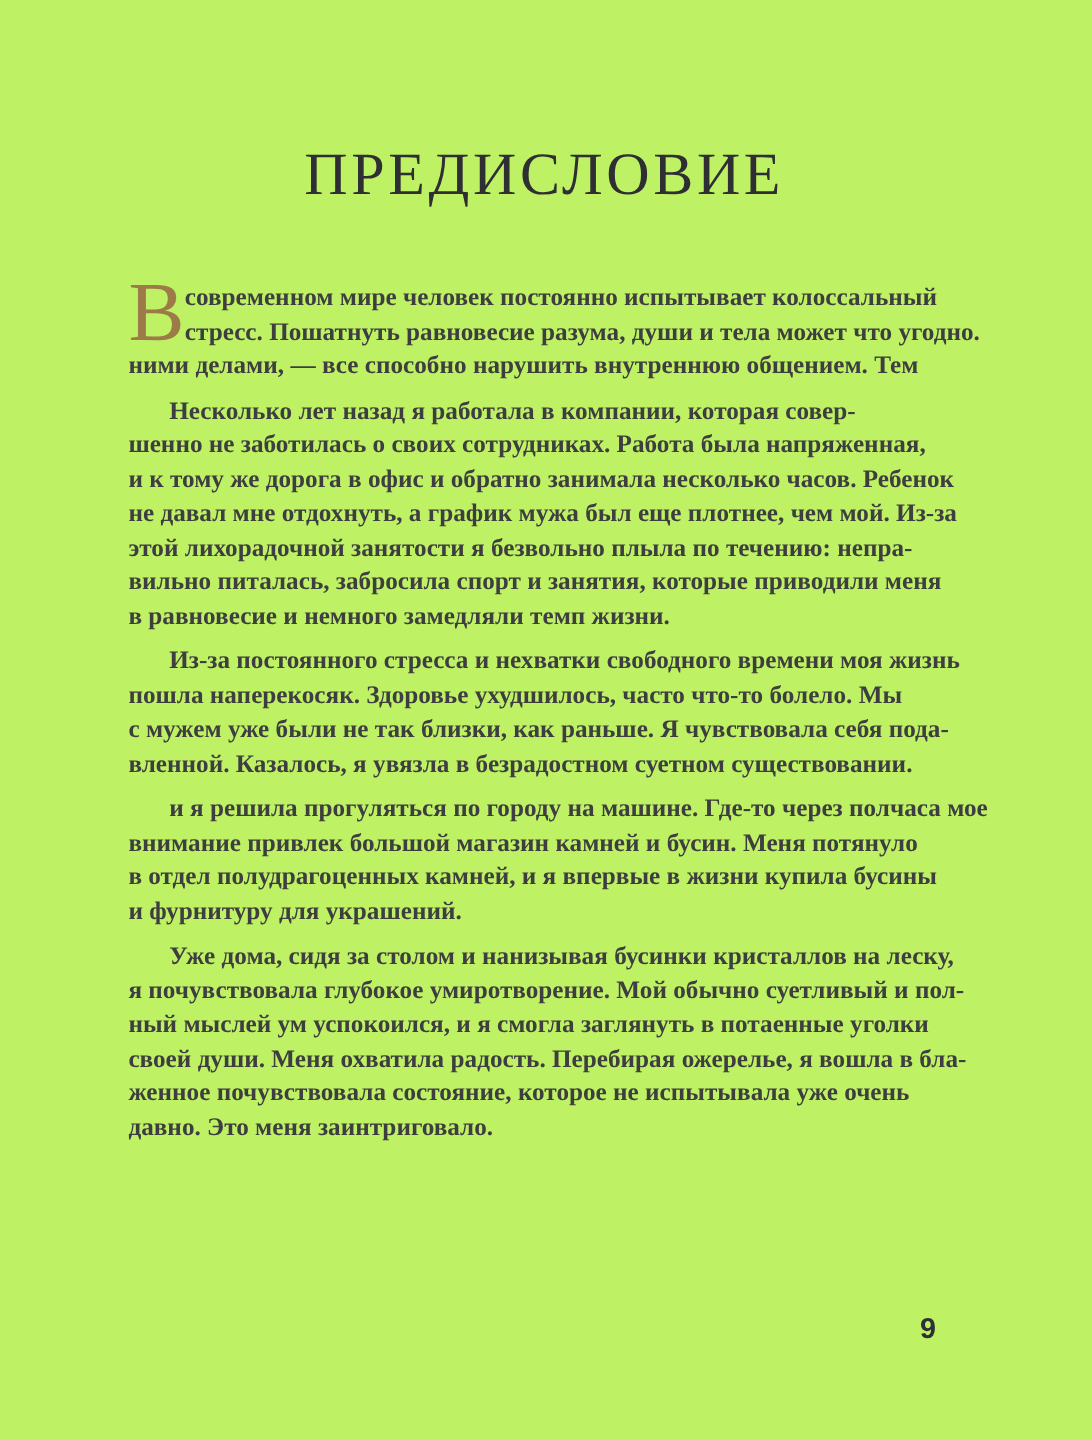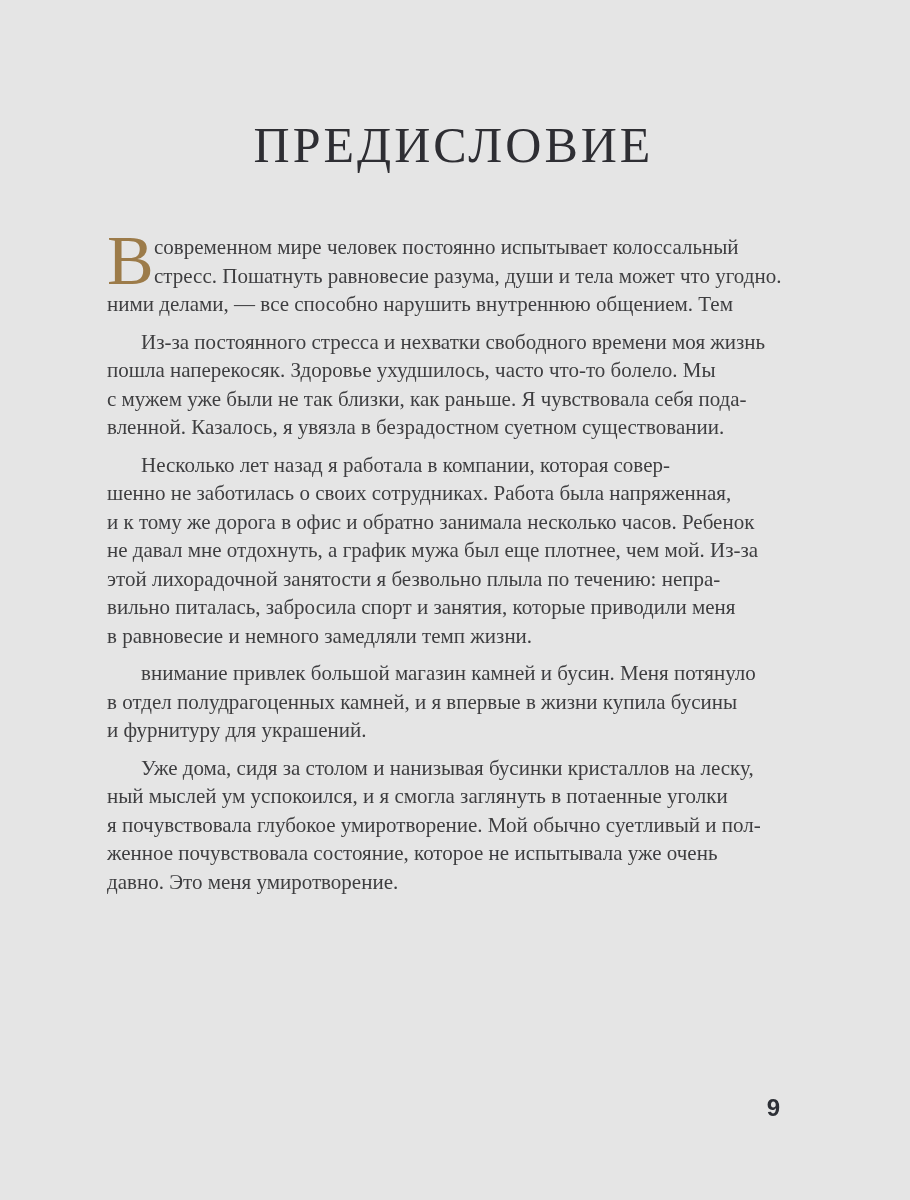--- a/index.html
+++ b/index.html
@@ -1,21 +1,21 @@
 <!DOCTYPE html>
 <html><head>
 <meta charset="utf-8">
 <style>
   * { box-sizing: border-box; }
   html, body { margin: 0; padding: 0; background: #ffffff; }
   .page {
     position: relative;
     width: 910px;
     height: 1200px;
-    background: #e5e5e5;
+    background: #bef264;
     overflow: hidden;
     font-family: "Liberation Serif", "DejaVu Serif", serif;
   }
   .chapter-title {
     position: absolute;
     top: 116px;
     left: 107px;
     width: 693px;
     margin: 0;
     text-align: center;
@@ -28,21 +28,21 @@
   .content {
     position: absolute;
     left: 107px;
     top: 233px;
     width: 700px;
     font-size: 21px;
     line-height: 28.5px;
     color: #3e3e40;
   }
   .para { margin: 0 0 9px 0; }
-  .line { white-space: nowrap; }
+  .line { white-space: nowrap; font-weight: bold; }
   .para-indent .line:first-child { padding-left: 34px; }
   .para-dropcap { position: relative; }
   .dc-offset { margin-left: 47px; }
   .dropcap {
     position: absolute;
     left: 0;
     top: -7px;
     font-size: 70px;
     line-height: 1;
     color: #9c7b49;
@@ -68,47 +68,49 @@
   <div class="content">
 
     <section class="para para-dropcap">
       <span class="dropcap">В</span>
       <div class="line dc-offset">современном мире человек постоянно испытывает колоссальный</div>
       <div class="line dc-offset">стресс. Пошатнуть равновесие разума, души и тела может что угодно.</div>
       <div class="line">ними делами, — все способно нарушить внутреннюю общением. Тем</div>
     </section>
 
     <section class="para para-indent">
-      <div class="line">Из-за постоянного стресса и нехватки свободного времени моя жизнь</div>
-      <div class="line">пошла наперекосяк. Здоровье ухудшилось, часто что-то болело. Мы</div>
-      <div class="line">с мужем уже были не так близки, как раньше. Я чувствовала себя пода-</div>
-      <div class="line">вленной. Казалось, я увязла в безрадостном суетном существовании.</div>
-    </section>
-
-    <section class="para para-indent">
       <div class="line">Несколько лет назад я работала в компании, которая совер-</div>
       <div class="line">шенно не заботилась о своих сотрудниках. Работа была напряженная,</div>
       <div class="line">и к тому же дорога в офис и обратно занимала несколько часов. Ребенок</div>
       <div class="line">не давал мне отдохнуть, а график мужа был еще плотнее, чем мой. Из-за</div>
       <div class="line">этой лихорадочной занятости я безвольно плыла по течению: непра-</div>
       <div class="line">вильно питалась, забросила спорт и занятия, которые приводили меня</div>
       <div class="line">в равновесие и немного замедляли темп жизни.</div>
     </section>
 
     <section class="para para-indent">
+      <div class="line">Из-за постоянного стресса и нехватки свободного времени моя жизнь</div>
+      <div class="line">пошла наперекосяк. Здоровье ухудшилось, часто что-то болело. Мы</div>
+      <div class="line">с мужем уже были не так близки, как раньше. Я чувствовала себя пода-</div>
+      <div class="line">вленной. Казалось, я увязла в безрадостном суетном существовании.</div>
+    </section>
+
+    <section class="para para-indent">
+      <div class="line">и я решила прогуляться по городу на машине. Где-то через полчаса мое</div>
       <div class="line">внимание привлек большой магазин камней и бусин. Меня потянуло</div>
       <div class="line">в отдел полудрагоценных камней, и я впервые в жизни купила бусины</div>
       <div class="line">и фурнитуру для украшений.</div>
     </section>
 
     <section class="para para-indent">
       <div class="line">Уже дома, сидя за столом и нанизывая бусинки кристаллов на леску,</div>
+      <div class="line">я почувствовала глубокое умиротворение. Мой обычно суетливый и пол-</div>
       <div class="line">ный мыслей ум успокоился, и я смогла заглянуть в потаенные уголки</div>
-      <div class="line">я почувствовала глубокое умиротворение. Мой обычно суетливый и пол-</div>
+      <div class="line">своей души. Меня охватила радость. Перебирая ожерелье, я вошла в бла-</div>
       <div class="line">женное почувствовала состояние, которое не испытывала уже очень</div>
-      <div class="line">давно. Это меня умиротворение.</div>
+      <div class="line">давно. Это меня заинтриговало.</div>
     </section>
 
   </div>
 
   <div class="page-number">9</div>
 
 </div>
 
 </body></html>

